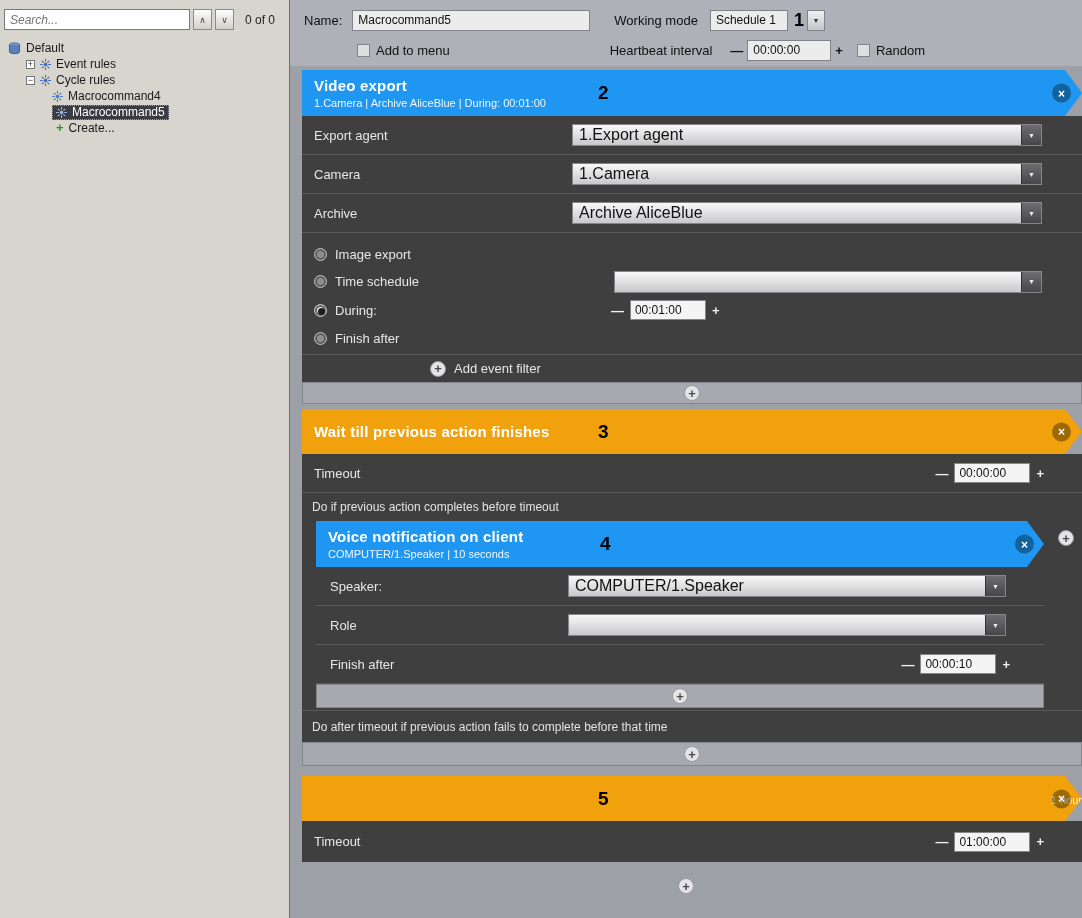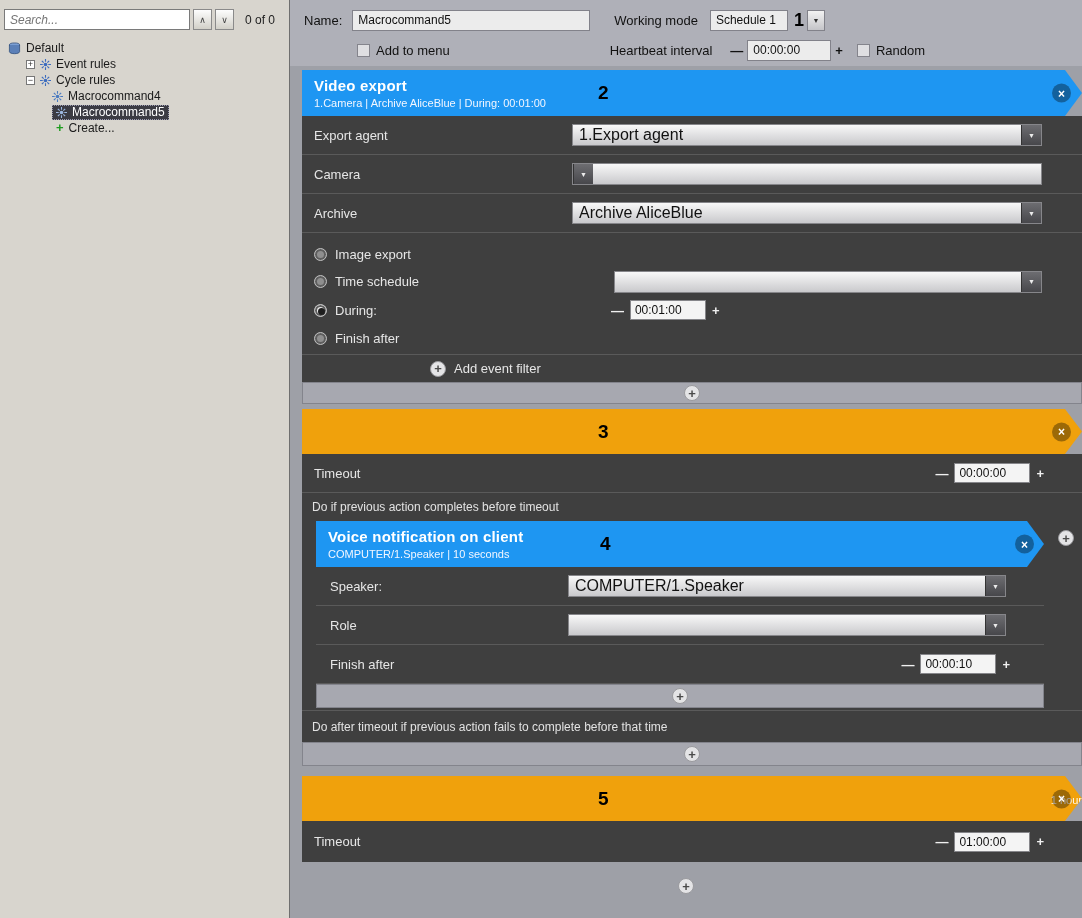--- a/index.html
+++ b/index.html
@@ -230,20 +230,21 @@
         <span class="row-label">Export agent</span>
         <div class="combo combo-main">
           <span class="combo-text">1.Export agent</span>
           <span class="combo-btn">▼</span>
         </div>
       </div>
 
       <div class="dark-row">
         <span class="row-label">Camera</span>
         <div class="combo combo-main">
+          <span class="combo-text">1.Camera</span>
           <span class="combo-btn">▼</span>
         </div>
       </div>
 
       <div class="dark-row">
         <span class="row-label">Archive</span>
         <div class="combo combo-main">
           <span class="combo-text">Archive AliceBlue</span>
           <span class="combo-btn">▼</span>
         </div>
@@ -284,20 +285,21 @@
 
       <div class="gray-bar">
         <span class="plus-circle">+</span>
       </div>
     </section>
 
     <div class="sec-gap5"></div>
 
     <section class="section">
       <div class="sec-header orange h45">
+        <div class="sec-title">Wait till previous action finishes</div>
         <span class="annotation">3</span>
         <span class="close-btn">×</span>
       </div>
 
       <div class="dark-row">
         <span class="row-label">Timeout</span>
         <div class="spinner right-spinner">
           <span class="spin-minus">—</span>
           <input class="spin-input" value="00:00:00" style="">
           <span class="spin-plus">+</span>

